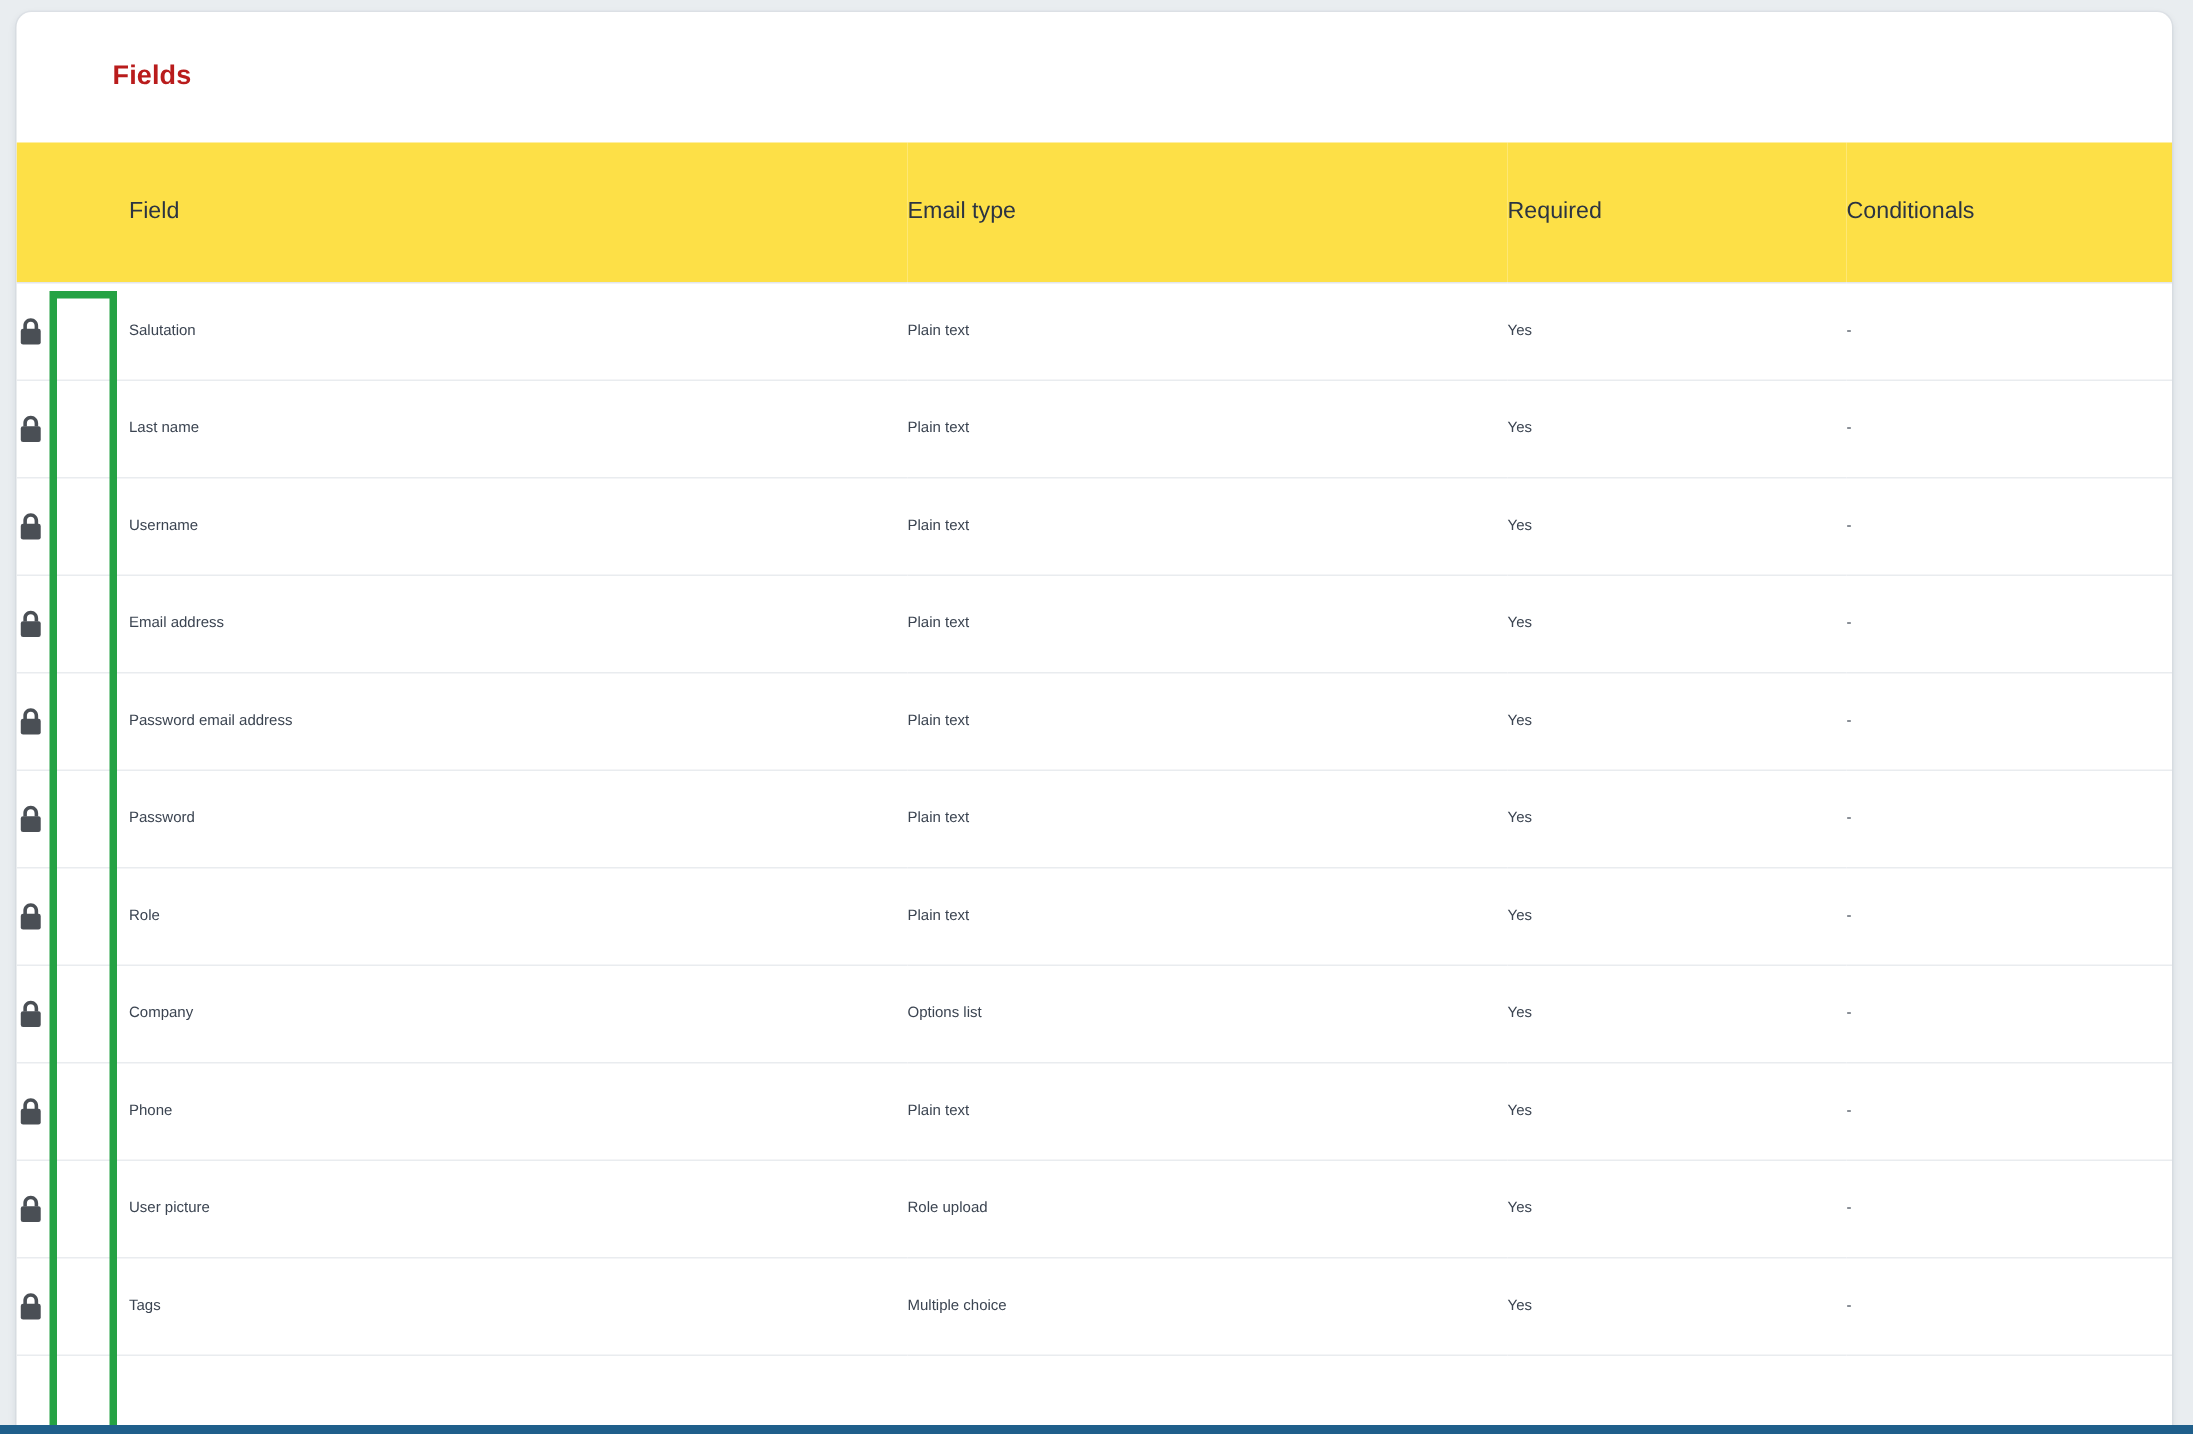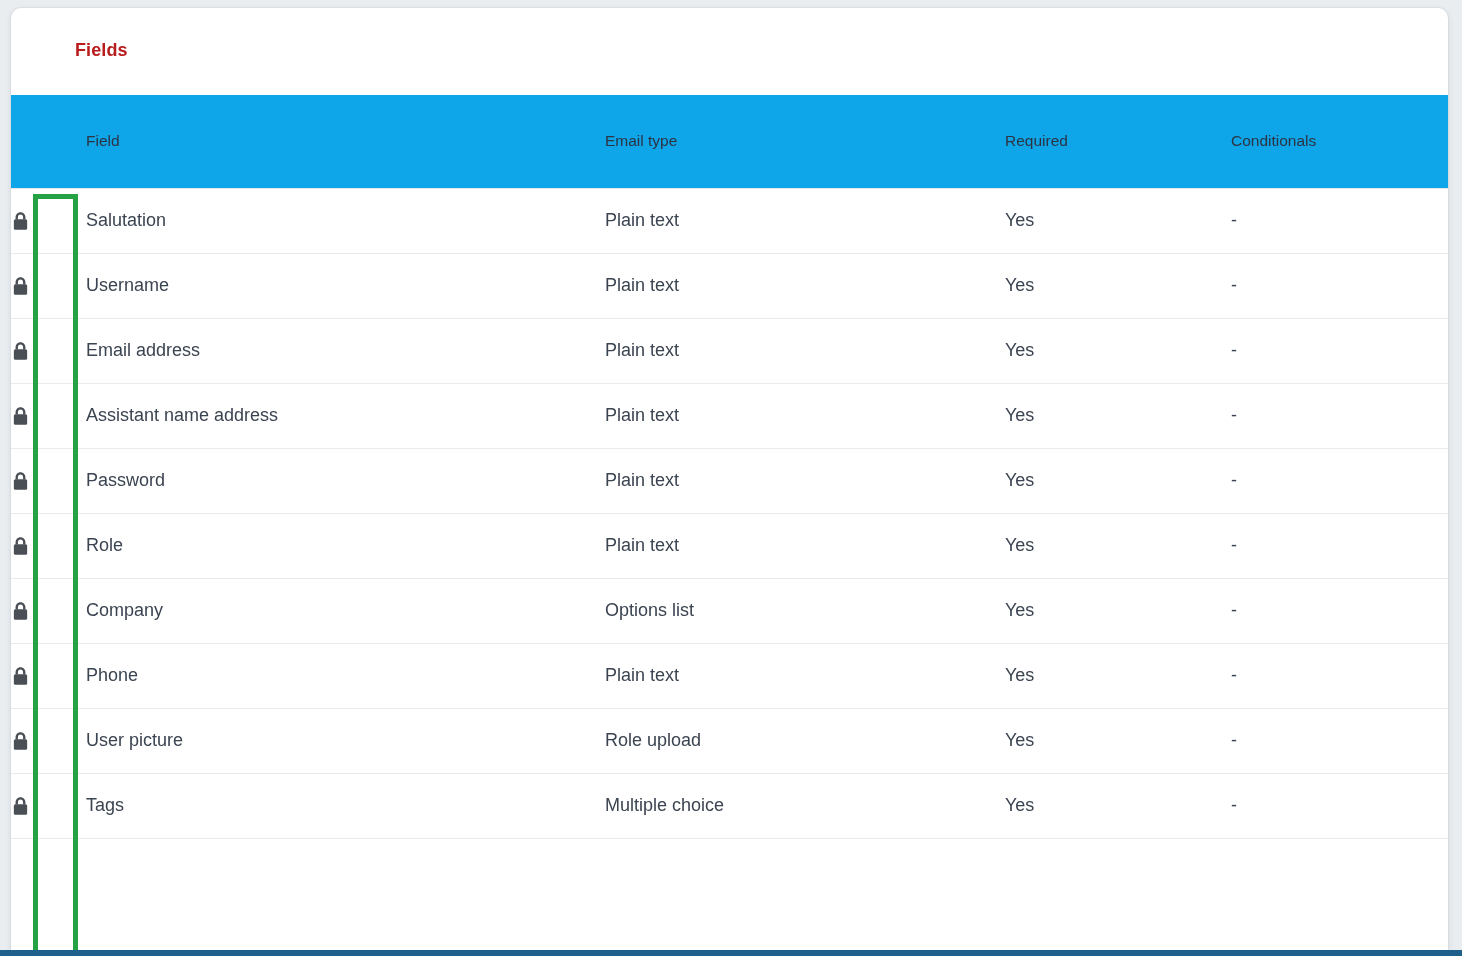--- a/index.html
+++ b/index.html
@@ -52,21 +52,21 @@
     border-collapse: collapse;
     table-layout: fixed;
   }
   .tbl th, .tbl td {
     text-align: left;
     vertical-align: middle;
     padding: 0;
   }
 
   .thead-row {
-    background: #0ea5e9;
+    background: #fde047;
     height: 93px;
   }
   .thead-row th {
     font-size: 15.5px;
     font-weight: normal;
     color: #2c3442;
     border-bottom: 1px solid #e3e6ec;
     height: 93px;
   }
 
@@ -78,21 +78,21 @@
 
   .pad-field { padding-left: 75px; }
   .pad-type  { padding-left: 24px; }
   .pad-req   { padding-left: 24px; }
   .pad-cond  { padding-left: 30px; }
 
   .body-row { height: 65px; }
   .body-row td {
     border-bottom: 1px solid #e9ecef;
     height: 65px;
-    font-size: 18px;
+    font-size: 10px;
     color: #3b4451;
   }
   .body-row:last-child td { border-bottom: 1px solid #e9ecef; }
 
   .lock-cell { text-align: left; padding-left: 31px; }
 
   .lock-icon { display: block; width: 19px; height: 20px; }
 
   
   .highlight-box {
@@ -153,41 +153,51 @@
             <td class="pad-field">Salutation</td>
             <td class="pad-type">Plain text</td>
             <td class="pad-req">Yes</td>
             <td class="pad-cond">-</td>
           </tr>
           <tr class="body-row">
             <td class="lock-cell"><span><svg class="lock-icon" viewBox="0 0 20 21" xmlns="http://www.w3.org/2000/svg" aria-hidden="true">
                   <path d="M10 1.2c-2.9 0-5.2 2.3-5.2 5.2v2.4h2.5V6.4c0-1.5 1.2-2.7 2.7-2.7s2.7 1.2 2.7 2.7v2.4h2.5V6.4C15.2 3.5 12.9 1.2 10 1.2z" fill="#4a4f55"></path>
                   <rect x="3" y="8.6" width="14" height="11" rx="1.6" fill="#4a4f55"></rect>
                 </svg></span></td>
+            <td class="pad-field">Last name</td>
+            <td class="pad-type">Plain text</td>
+            <td class="pad-req">Yes</td>
+            <td class="pad-cond">-</td>
+          </tr>
+          <tr class="body-row">
+            <td class="lock-cell"><span><svg class="lock-icon" viewBox="0 0 20 21" xmlns="http://www.w3.org/2000/svg" aria-hidden="true">
+                  <path d="M10 1.2c-2.9 0-5.2 2.3-5.2 5.2v2.4h2.5V6.4c0-1.5 1.2-2.7 2.7-2.7s2.7 1.2 2.7 2.7v2.4h2.5V6.4C15.2 3.5 12.9 1.2 10 1.2z" fill="#4a4f55"></path>
+                  <rect x="3" y="8.6" width="14" height="11" rx="1.6" fill="#4a4f55"></rect>
+                </svg></span></td>
             <td class="pad-field">Username</td>
             <td class="pad-type">Plain text</td>
             <td class="pad-req">Yes</td>
             <td class="pad-cond">-</td>
           </tr>
           <tr class="body-row">
             <td class="lock-cell"><span><svg class="lock-icon" viewBox="0 0 20 21" xmlns="http://www.w3.org/2000/svg" aria-hidden="true">
                   <path d="M10 1.2c-2.9 0-5.2 2.3-5.2 5.2v2.4h2.5V6.4c0-1.5 1.2-2.7 2.7-2.7s2.7 1.2 2.7 2.7v2.4h2.5V6.4C15.2 3.5 12.9 1.2 10 1.2z" fill="#4a4f55"></path>
                   <rect x="3" y="8.6" width="14" height="11" rx="1.6" fill="#4a4f55"></rect>
                 </svg></span></td>
             <td class="pad-field">Email address</td>
             <td class="pad-type">Plain text</td>
             <td class="pad-req">Yes</td>
             <td class="pad-cond">-</td>
           </tr>
           <tr class="body-row">
             <td class="lock-cell"><span><svg class="lock-icon" viewBox="0 0 20 21" xmlns="http://www.w3.org/2000/svg" aria-hidden="true">
                   <path d="M10 1.2c-2.9 0-5.2 2.3-5.2 5.2v2.4h2.5V6.4c0-1.5 1.2-2.7 2.7-2.7s2.7 1.2 2.7 2.7v2.4h2.5V6.4C15.2 3.5 12.9 1.2 10 1.2z" fill="#4a4f55"></path>
                   <rect x="3" y="8.6" width="14" height="11" rx="1.6" fill="#4a4f55"></rect>
                 </svg></span></td>
-            <td class="pad-field">Assistant name address</td>
+            <td class="pad-field">Password email address</td>
             <td class="pad-type">Plain text</td>
             <td class="pad-req">Yes</td>
             <td class="pad-cond">-</td>
           </tr>
           <tr class="body-row">
             <td class="lock-cell"><span><svg class="lock-icon" viewBox="0 0 20 21" xmlns="http://www.w3.org/2000/svg" aria-hidden="true">
                   <path d="M10 1.2c-2.9 0-5.2 2.3-5.2 5.2v2.4h2.5V6.4c0-1.5 1.2-2.7 2.7-2.7s2.7 1.2 2.7 2.7v2.4h2.5V6.4C15.2 3.5 12.9 1.2 10 1.2z" fill="#4a4f55"></path>
                   <rect x="3" y="8.6" width="14" height="11" rx="1.6" fill="#4a4f55"></rect>
                 </svg></span></td>
             <td class="pad-field">Password</td>

